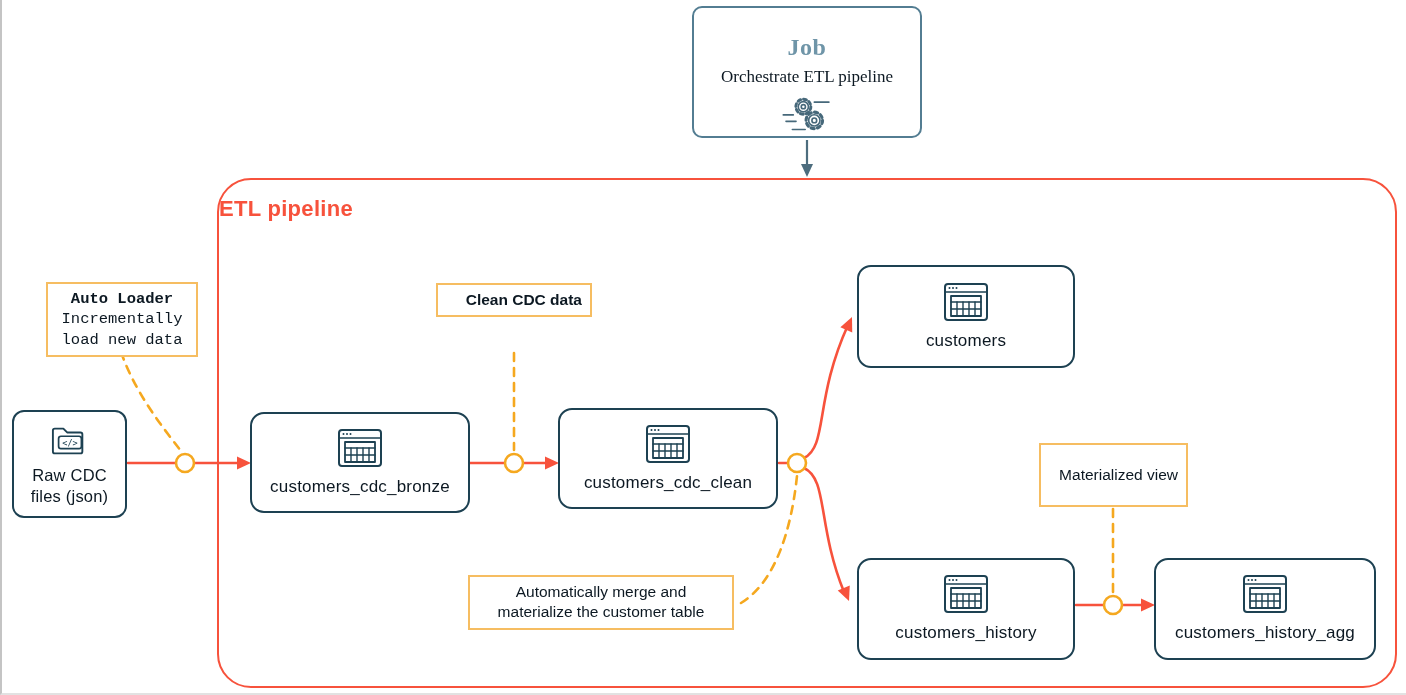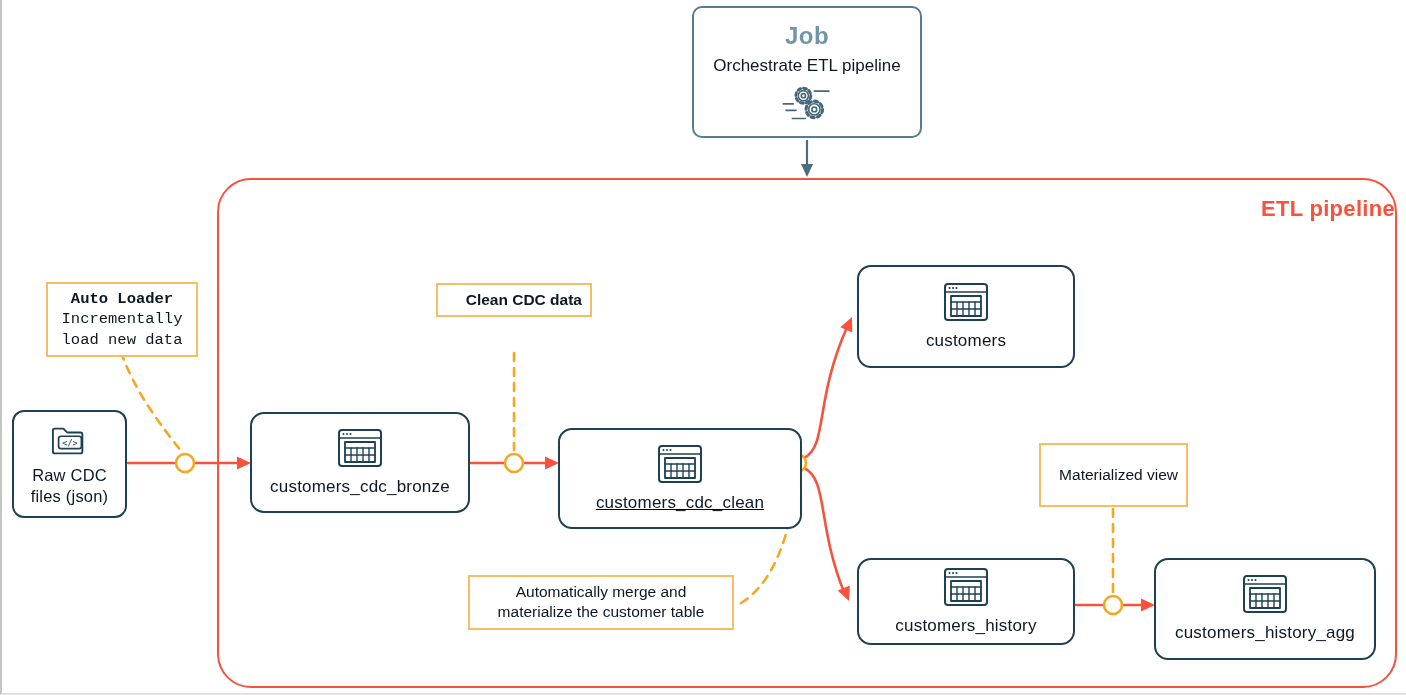--- a/index.html
+++ b/index.html
@@ -22,36 +22,36 @@
   .dot{fill:#ffffff;stroke:var(--amber);stroke-width:2.6;}
   .i-s{stroke:var(--slate);fill:none;stroke-linecap:round;stroke-linejoin:round;}
   .i-f{fill:var(--slate);}
   .i-js{stroke:#46687a;fill:none;stroke-linecap:round;stroke-linejoin:round;}
 
   .panel{
     position:absolute;z-index:1;border:2.5px solid var(--red);border-radius:34px;
     background:transparent;box-sizing:border-box;
   }
   .panel-title{
-    position:absolute;width:100%;top:16px;text-align:right;
+    position:absolute;width:100%;top:16px;text-align:left;
     color:var(--red);font-size:22px;font-weight:600;letter-spacing:.3px;
   }
   .node{
     position:absolute;z-index:3;background:#fff;border:2.5px solid var(--slate);
     border-radius:14px;box-sizing:border-box;display:flex;flex-direction:column;
     align-items:center;justify-content:center;gap:9px;
   }
   .node .label{
     color:var(--ink);font-size:17px;letter-spacing:.2px;text-align:center;
     white-space:pre-line;line-height:1.22;
   }
   .jobbox{
     position:absolute;z-index:3;background:#fff;border:2.5px solid var(--steel);
     border-radius:10px;box-sizing:border-box;display:flex;flex-direction:column;
-    align-items:center;justify-content:flex-start;padding-top:14px;gap:6px;
+    align-items:center;justify-content:flex-start;padding-top:26px;gap:6px;font-family:Liberation Serif, serif;
   }
   .jobbox .jtitle{color:var(--steeltext);font-size:24px;font-weight:600;letter-spacing:.5px;}
   .jobbox .jsub{color:var(--ink);font-size:17px;}
   .ann{
     position:absolute;z-index:4;background:#fff;border:2px solid var(--amberborder);
     box-sizing:border-box;text-align:center;padding:5px 8px;color:var(--ink);
     font-size:15.5px;line-height:1.32;
   }
   .ann .atitle{font-weight:700;}
   .ann .abody{white-space:pre-line;}
@@ -134,21 +134,21 @@
       <line x1="8" y1="20" x2="38" y2="20" stroke-width="1.4" class="i-s"></line>
       <line x1="8" y1="27" x2="38" y2="27" stroke-width="1.4" class="i-s"></line>
       <line x1="14" y1="20" x2="14" y2="34" stroke-width="1.4" class="i-s"></line>
       <line x1="20" y1="20" x2="20" y2="34" stroke-width="1.4" class="i-s"></line>
       <line x1="26" y1="20" x2="26" y2="34" stroke-width="1.4" class="i-s"></line>
       <line x1="32" y1="20" x2="32" y2="34" stroke-width="1.4" class="i-s"></line>
     </svg>
     <div class="label">customers_cdc_bronze</div>
   </div>
 
-  <div class="node" style="left:556px;top:428px;width:244px;height:101px;text-decoration:underline;">
+  <div class="node" style="left:556px;top:408px;width:220px;height:101px;">
     <svg viewBox="0 0 46 40" width="46" height="40">
       <rect x="2" y="2" width="42" height="36" rx="3" stroke-width="2" class="i-s"></rect>
       <line x1="2" y1="10" x2="44" y2="10" stroke-width="1.5" class="i-s"></line>
       <circle cx="6.5" cy="6" r="1" class="i-f"></circle>
         <circle cx="10" cy="6" r="1" class="i-f"></circle>
         <circle cx="13.5" cy="6" r="1" class="i-f"></circle>
       <rect x="8" y="14" width="30" height="20" stroke-width="1.8" class="i-s"></rect>
       <line x1="8" y1="20" x2="38" y2="20" stroke-width="1.4" class="i-s"></line>
       <line x1="8" y1="27" x2="38" y2="27" stroke-width="1.4" class="i-s"></line>
       <line x1="14" y1="20" x2="14" y2="34" stroke-width="1.4" class="i-s"></line>
@@ -170,21 +170,21 @@
       <line x1="8" y1="20" x2="38" y2="20" stroke-width="1.4" class="i-s"></line>
       <line x1="8" y1="27" x2="38" y2="27" stroke-width="1.4" class="i-s"></line>
       <line x1="14" y1="20" x2="14" y2="34" stroke-width="1.4" class="i-s"></line>
       <line x1="20" y1="20" x2="20" y2="34" stroke-width="1.4" class="i-s"></line>
       <line x1="26" y1="20" x2="26" y2="34" stroke-width="1.4" class="i-s"></line>
       <line x1="32" y1="20" x2="32" y2="34" stroke-width="1.4" class="i-s"></line>
     </svg>
     <div class="label">customers</div>
   </div>
 
-  <div class="node" style="left:855px;top:558px;width:218px;height:87px;">
+  <div class="node" style="left:855px;top:558px;width:218px;height:102px;">
     <svg viewBox="0 0 46 40" width="46" height="40">
       <rect x="2" y="2" width="42" height="36" rx="3" stroke-width="2" class="i-s"></rect>
       <line x1="2" y1="10" x2="44" y2="10" stroke-width="1.5" class="i-s"></line>
       <circle cx="6.5" cy="6" r="1" class="i-f"></circle>
         <circle cx="10" cy="6" r="1" class="i-f"></circle>
         <circle cx="13.5" cy="6" r="1" class="i-f"></circle>
       <rect x="8" y="14" width="30" height="20" stroke-width="1.8" class="i-s"></rect>
       <line x1="8" y1="20" x2="38" y2="20" stroke-width="1.4" class="i-s"></line>
       <line x1="8" y1="27" x2="38" y2="27" stroke-width="1.4" class="i-s"></line>
       <line x1="14" y1="20" x2="14" y2="34" stroke-width="1.4" class="i-s"></line>

